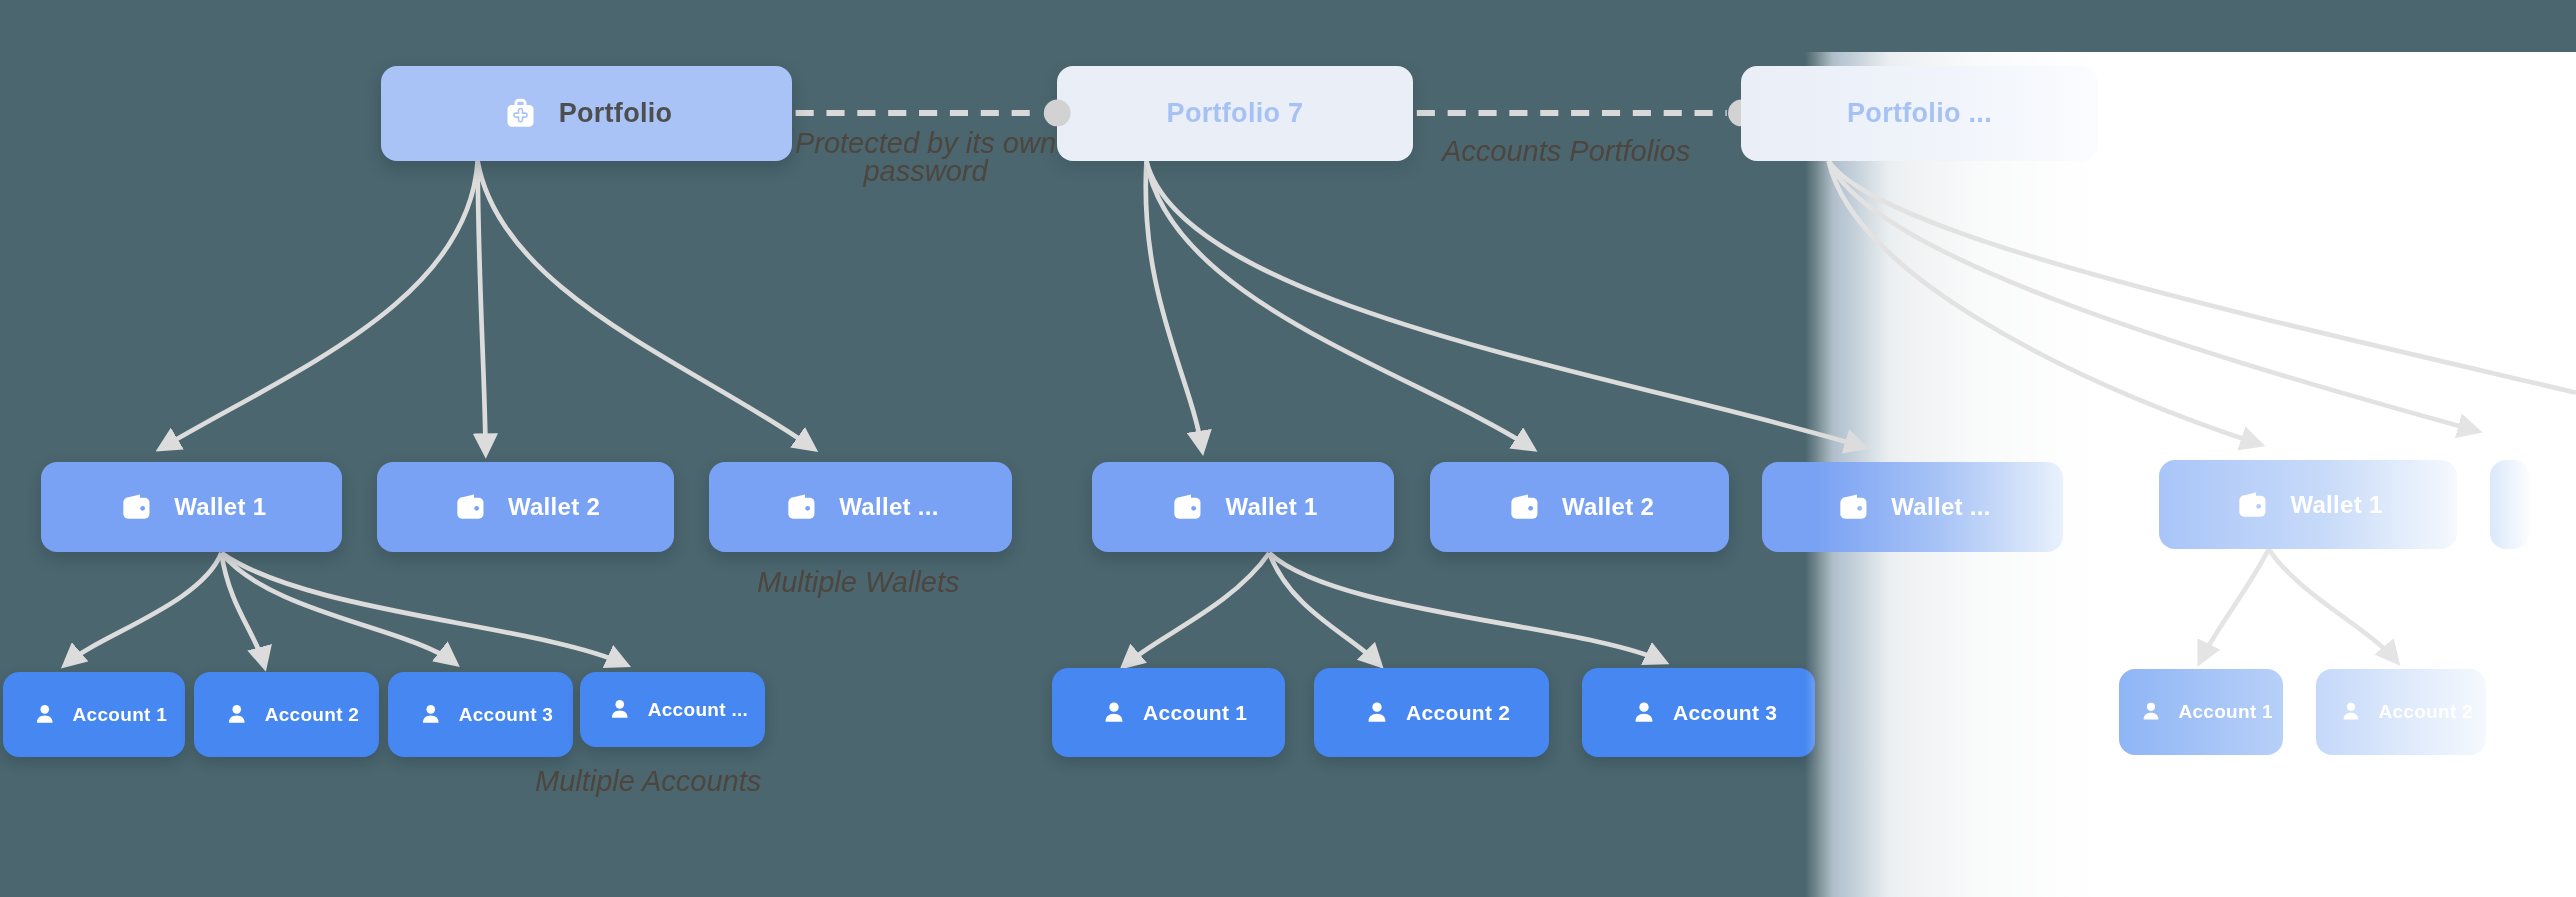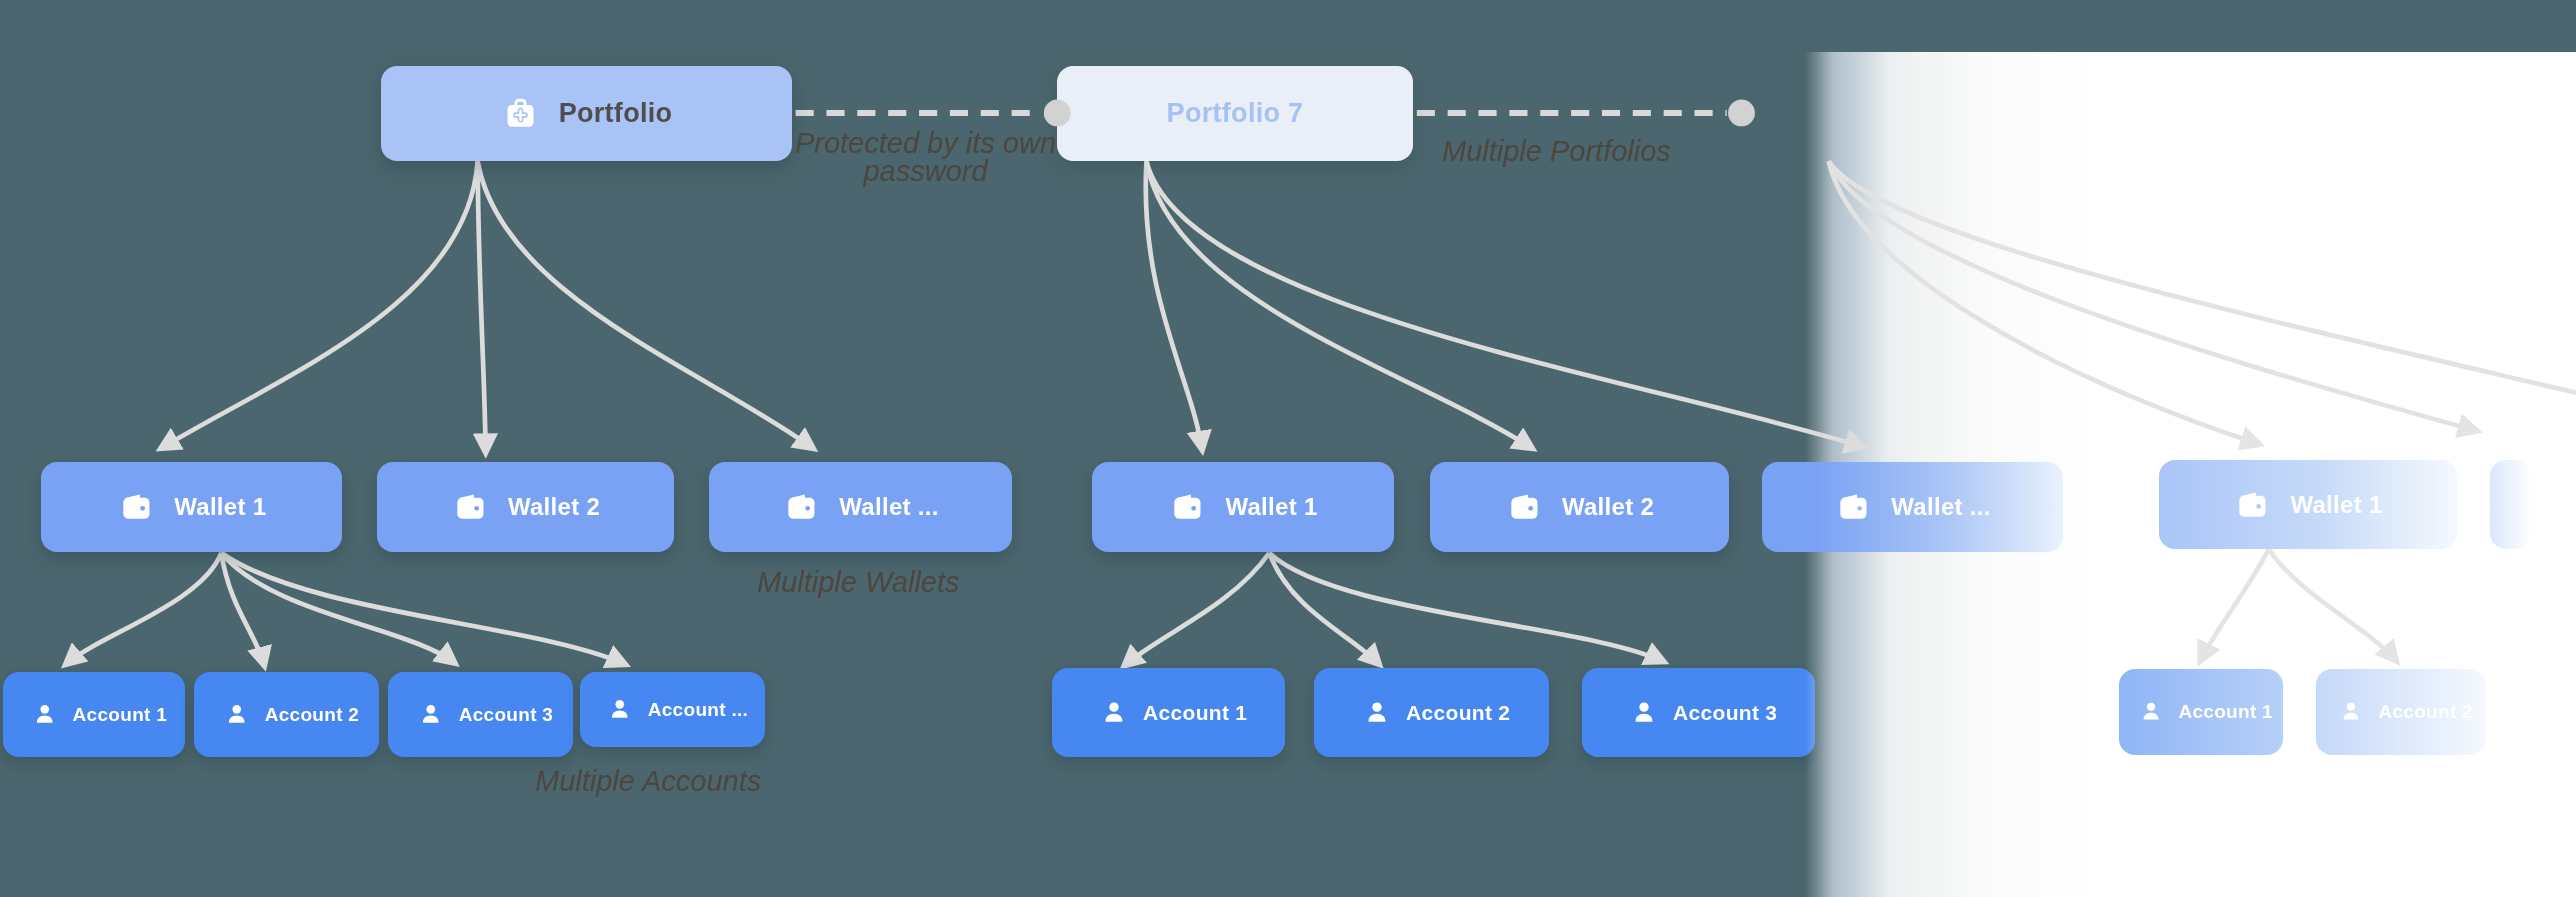--- a/index.html
+++ b/index.html
@@ -172,21 +172,21 @@
   </div>
   <div class="box account lg" style="left:1582px;top:668px;width:225px;height:89px;">
     <svg class="icon sm" width="32" height="32" viewBox="0 0 24 24">
       <circle cx="12" cy="7.6" r="3.5" fill="#fff"></circle>
       <path d="M12 12.6 c-3.8 0-6.3 2.3-6.3 5.2 v.7 h12.6 v-.7 c0-2.9-2.5-5.2-6.3-5.2 z" fill="#fff"></path>
     </svg>
     <span>Account 3</span>
   </div>
 
   <div class="note center" style="left:771px;top:129px;width:309px;">Protected by its own password</div>
-  <div class="note" style="left:1442px;top:137px;">Multiple Portfolios</div>
+  <div class="note" style="left:1442px;top:137px;">Accounts Portfolios</div>
   <div class="note" style="left:757px;top:568px;">Multiple Wallets</div>
   <div class="note" style="left:535px;top:767px;">Multiple Accounts</div>
 
   <div id="fade-overlay"></div>
 
   <svg class="layer" viewBox="0 0 3840 1338">
     <g stroke="#dcdcdc" stroke-width="7" fill="none">
       <path d="M1709 240 C 1765 460, 2430 560, 2778 666" marker-end="url(#ah)"></path>
     </g>
     <g stroke="#e2e2e2" stroke-width="7" fill="none">
@@ -197,20 +197,23 @@
     <g stroke="#e4e4e4" stroke-width="7" fill="none">
       <path d="M3382 818 C 3350 880, 3305 935, 3280 985" marker-end="url(#ahf)"></path>
       <path d="M3382 818 C 3425 885, 3530 935, 3572 985" marker-end="url(#ahf)"></path>
     </g>
     <g fill="#d2d2d2">
       <circle cx="1576" cy="168" r="20"></circle>
       <circle cx="2596" cy="168" r="20"></circle>
     </g>
   </svg>
 
+  <div class="box portfolio fading" style="left:1741px;top:66px;width:357px;height:95px;">
+    <span>Portfolio ...</span>
+  </div>
 
   <div class="box wallet fading-right" style="left:1722px;top:462px;width:301px;height:90px;">
     <svg class="icon" width="38" height="38" viewBox="0 0 24 24">
       <path d="M4.5 6.5 L14.5 4.1 L14.5 6.5 Z" fill="#fff"></path>
       <rect x="4" y="6.2" width="16.5" height="13.2" rx="3" fill="#fff"></rect>
       <circle cx="16.2" cy="12.8" r="1.5" fill="#9cbbf5"></circle>
     </svg>
     <span>Wallet ...</span>
   </div>
 

